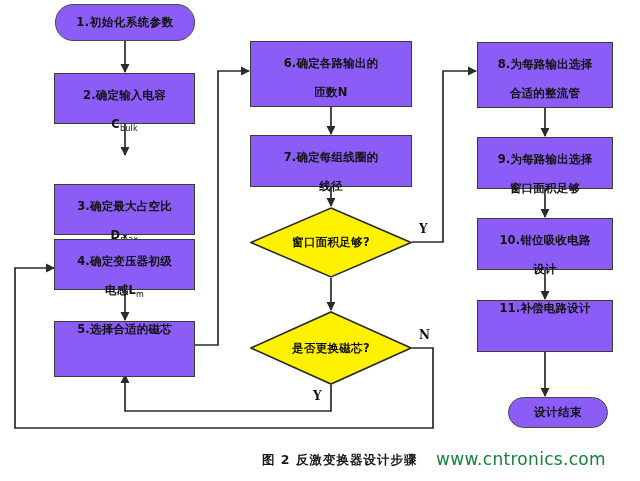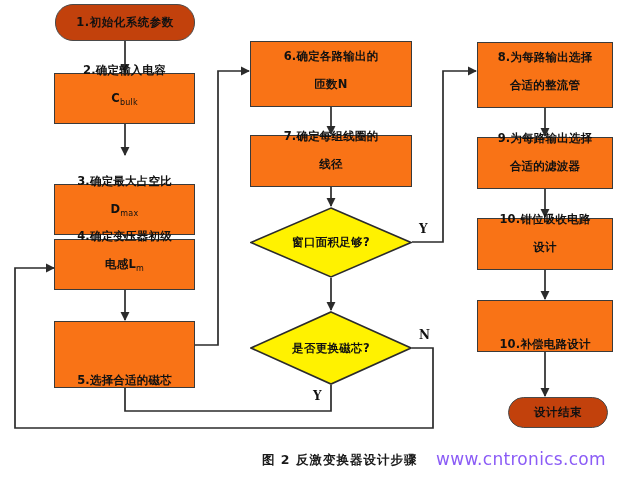--- a/index.html
+++ b/index.html
@@ -19,37 +19,37 @@
     position: absolute;
     left: 0;
     top: 0;
     width: 640px;
     height: 481px;
   }
   .node-box {
     position: absolute;
     box-sizing: border-box;
     border: 1.6px solid #3a3a3a;
-    background: #f97316;
+    background: #8b5cf6;
     display: flex;
-    align-items: flex-end;
+    align-items: flex-start;
     justify-content: center;
     text-align: center;
     color: #111111;
     font-weight: bold;
     font-size: 11.5px;
     line-height: 1.25;
     letter-spacing: 0.2px;
   }
   .node-terminal {
     position: absolute;
     box-sizing: border-box;
     border: 1.6px solid #4a4a4a;
     border-radius: 18px;
-    background: #c2410c;
+    background: #8b5cf6;
     display: flex;
     align-items: center;
     justify-content: center;
     text-align: center;
     color: #111111;
     font-weight: bold;
     font-size: 11.5px;
     letter-spacing: 0.5px;
   }
   .node-decision {
@@ -99,21 +99,21 @@
     color: #1a1a1a;
     font-weight: bold;
     font-size: 12.5px;
     letter-spacing: 1px;
     white-space: pre;
   }
   #watermark {
     position: absolute;
     left: 436px;
     top: 449px;
-    color: #8b5cf6;
+    color: #15803d;
     font-size: 17px;
     letter-spacing: 0.3px;
     font-family: "DejaVu Sans", "Liberation Sans", sans-serif;
   }
 </style>
 </head>
 <body>
 
 <div id="page">
 
@@ -167,21 +167,21 @@
     </div>
   </div>
 
   <div class="node-box" style="left:54px; top:239px; width:141px; height:51px;">
     <div class="box-text">
       <div>4.确定变压器初级</div>
       <div><span>电感</span><span class="var">L</span><span class="sub">m</span></div>
     </div>
   </div>
 
-  <div class="node-box" style="left:54px; top:321px; width:141px; height:67px;">
+  <div class="node-box" style="left:54px; top:321px; width:141px; height:56px;">
     <span class="box-text">5.选择合适的磁芯</span>
   </div>
 
   <div class="node-box" style="left:250px; top:41px; width:162px; height:66px;">
     <div class="box-text">
       <div>6.确定各路输出的</div>
       <div>匝数N</div>
     </div>
   </div>
 
@@ -209,33 +209,33 @@
   <div class="node-box" style="left:477px; top:42px; width:136px; height:66px;">
     <div class="box-text">
       <div>8.为每路输出选择</div>
       <div>合适的整流管</div>
     </div>
   </div>
 
   <div class="node-box" style="left:477px; top:137px; width:136px; height:52px;">
     <div class="box-text">
       <div>9.为每路输出选择</div>
-      <div>合适的滤波器</div>
+      <div>窗口面积足够</div>
     </div>
   </div>
 
   <div class="node-box" style="left:477px; top:218px; width:136px; height:52px;">
     <div class="box-text">
       <div>10.钳位吸收电路</div>
       <div>设计</div>
     </div>
   </div>
 
   <div class="node-box" style="left:477px; top:300px; width:136px; height:52px;">
-    <span class="box-text">10.补偿电路设计</span>
+    <span class="box-text">11.补偿电路设计</span>
   </div>
 
   <div class="node-terminal" style="left:508px; top:397px; width:100px; height:31px;">
     <span class="box-text">设计结束</span>
   </div>
 
   <div class="edge-label" style="left:419px; top:222px;">Y</div>
   <div class="edge-label" style="left:419px; top:328px;">N</div>
   <div class="edge-label" style="left:313px; top:389px;">Y</div>
 

